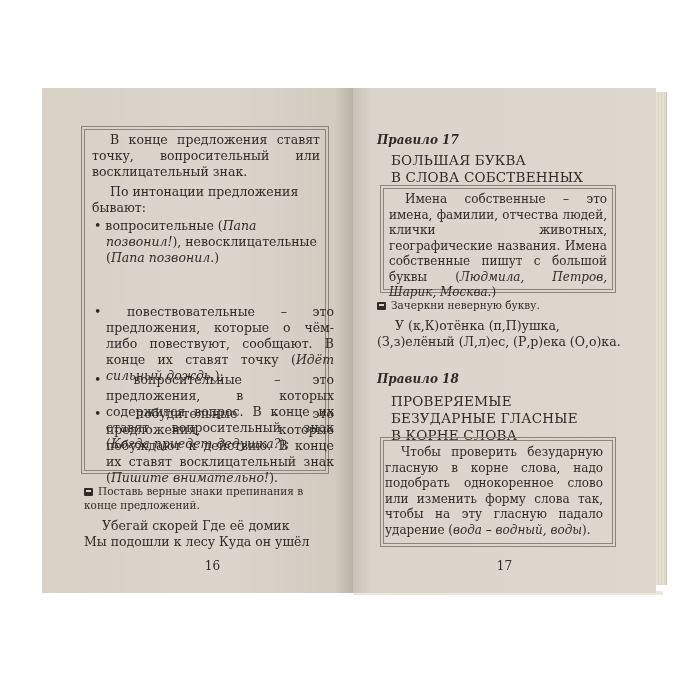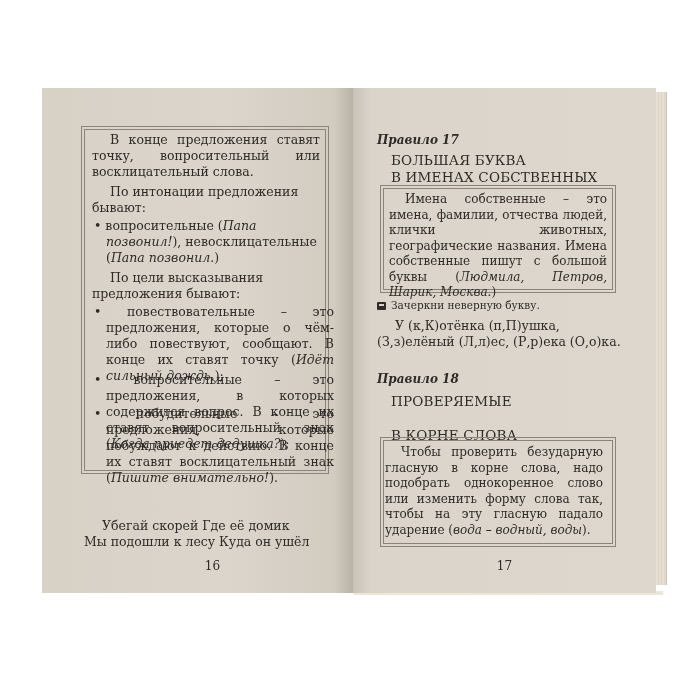--- a/index.html
+++ b/index.html
@@ -25,67 +25,70 @@
 </head>
 <body>
 
 <div class="book">
   <div class="edges"></div>
   <div class="edge-bottom"></div>
 
   <div class="page page-left">
     <div class="box" style="left:42px;top:41px;width:240px;height:340px;"></div>
 
-    <p class="p ind" style="left:50px;top:44px;width:228px;text-align:justify;">В конце предложения ставят точку, вопросительный или восклицательный слова.</p>
+    <p class="p ind" style="left:50px;top:44px;width:228px;text-align:justify;">В конце предложения ставят точку, вопросительный или восклицательный знак.</p>
 
     <p class="p ind" style="left:50px;top:96px;width:228px;">По интонации предложения бывают:</p>
 
     <p class="p bullet" style="left:50px;top:130px;width:228px;">
       <span>•&nbsp;</span><span>вопросительные (</span><span class="it">Папа позвонил!</span><span>), невосклицательные (</span><span class="it">Папа позвонил.</span><span>)</span>
     </p>
 
-    <p class="p ind" style="left:50px;top:182px;width:228px;">По цели высказывания предложения бывают:</p>
 
     <p class="p bullet" style="left:50px;top:216px;width:228px;text-align:justify;">
       <span>•&nbsp;</span><span>повествовательные – это предложения, которые о чём-либо повествуют, сообщают. В конце их ставят точку (</span><span class="it">Идёт сильный дождь.</span><span>);</span>
     </p>
 
     <p class="p bullet" style="left:50px;top:284px;width:228px;text-align:justify;">
       <span>•&nbsp;</span><span>вопросительные – это предложения, в которых содержится вопрос. В конце их ставят вопросительный знак (</span><span class="it">Когда приедет дедушка?</span><span>);</span>
     </p>
 
     <p class="p bullet" style="left:50px;top:320px;width:228px;text-align:justify;margin-top:0;">
     </p>
     <p class="p bullet" style="left:50px;top:318px;width:228px;text-align:justify;">
       <span>•&nbsp;</span><span>побудительные – это предложения, которые побуждают к действию. В конце их ставят восклицательный знак (</span><span class="it">Пишите внимательно!</span><span>).</span>
     </p>
 
+    <p class="p small" style="left:42px;top:396px;width:244px;">
+      <span class="icon-task"></span><span>Поставь верные знаки препинания в конце предложений.</span>
+    </p>
 
     <p class="p ind" style="left:42px;top:430px;width:230px;">Убегай скорей Где её домик Мы подошли к лесу Куда он ушёл</p>
 
     <p class="p pageno" style="left:0;top:470px;width:341px;">16</p>
   </div>
 
   <div class="page page-right">
     <p class="p rule-label" style="left:24px;top:44px;">Правило 17</p>
     <p class="p heading" style="left:38px;top:64px;">БОЛЬШАЯ БУКВА</p>
-    <p class="p heading" style="left:38px;top:81px;">В ИМЕНАХ СОБСТВЕННЫХ</p>
+    <p class="p heading" style="left:38px;top:81px;">В СЛОВА СОБСТВЕННЫХ</p>
 
     <div class="box" style="left:30px;top:100px;width:228px;height:100px;"></div>
     <p class="p" style="left:36px;top:104px;width:218px;text-align:justify;text-indent:16px;font-size:12px;line-height:15.5px;">
       <span>Имена собственные – это имена, фамилии, отчества людей, клички животных, географические названия. Имена собственные пишут с большой буквы (</span><span class="it">Людмила, Петров, Шарик, Москва.</span><span>)</span>
     </p>
 
     <p class="p small" style="left:24px;top:210px;width:260px;">
       <span class="icon-task"></span><span>Зачеркни неверную букву.</span>
     </p>
     <p class="p ind" style="left:24px;top:230px;width:258px;">У (к,К)отёнка (п,П)ушка, (З,з)елёный (Л,л)ес, (Р,р)ека (О,о)ка.</p>
 
     <p class="p rule-label" style="left:24px;top:283px;">Правило 18</p>
     <p class="p heading" style="left:38px;top:305px;">ПРОВЕРЯЕМЫЕ</p>
+    <p class="p heading" style="left:38px;top:322px;">БЕЗУДАРНЫЕ ГЛАСНЫЕ</p>
     <p class="p heading" style="left:38px;top:339px;">В КОРНЕ СЛОВА</p>
 
     <div class="box" style="left:30px;top:352px;width:228px;height:102px;"></div>
     <p class="p" style="left:32px;top:357px;width:218px;text-align:justify;text-indent:16px;font-size:12px;line-height:15.5px;">
       <span>Чтобы проверить безударную гласную в корне слова, надо подобрать однокоренное слово или изменить форму слова так, чтобы на эту гласную падало ударение (</span><span class="it">вода – водный, воды</span><span>).</span>
     </p>
 
     <p class="p pageno" style="left:0;top:470px;width:303px;">17</p>
   </div>
 </div>

